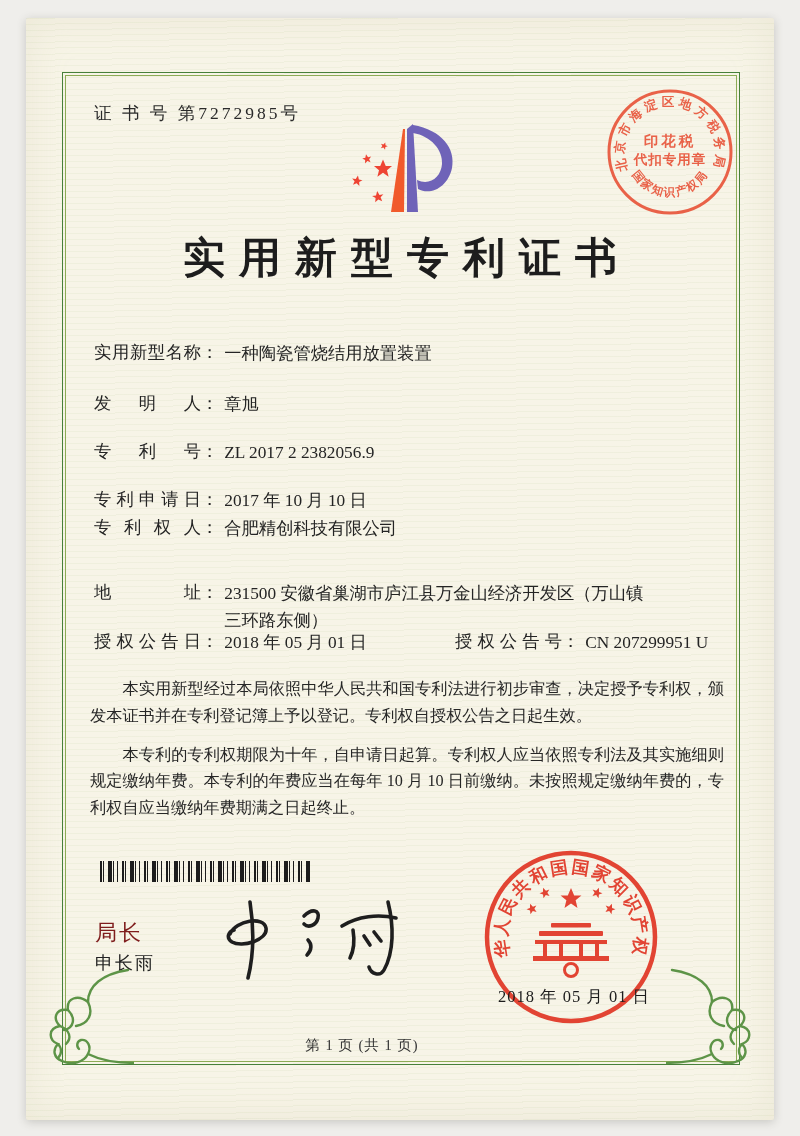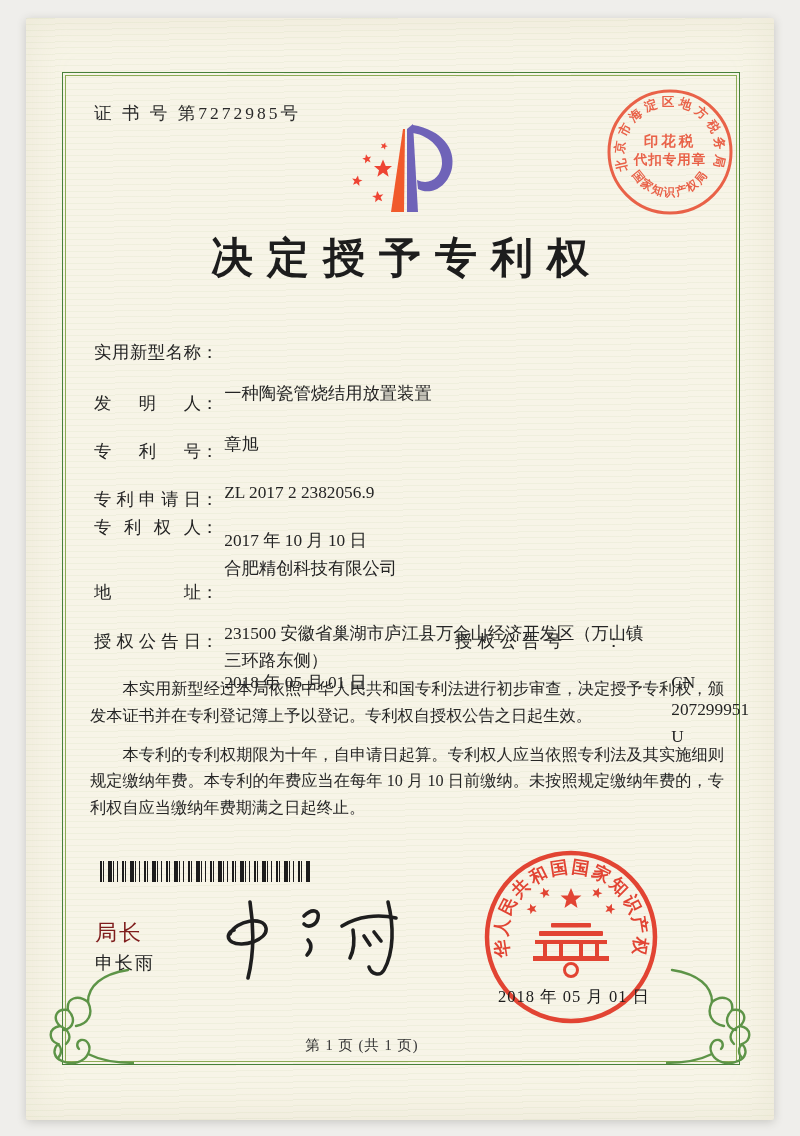--- a/index.html
+++ b/index.html
@@ -44,26 +44,26 @@
     position:absolute;left:0;top:230px;width:800px;text-align:center;
     font-size:42px;font-weight:700;color:#1d1d1d;letter-spacing:14px;text-indent:14px;z-index:2;
   }
   
   .field{position:absolute;left:94px;font-size:17.3px;color:#242424;z-index:2;display:flex;}
   .field .lab{
     display:inline-block;width:107px;text-align:justify;text-align-last:justify;
     flex:0 0 107px;
   }
   .field .colon{flex:0 0 auto;}
-  .field .val{margin-left:6px;line-height:27px;margin-top:40px;}
+  .field .val{margin-left:6px;line-height:27px;}
   .field.addr .val{max-width:434px;}
   .f1{top:340px;} .f2{top:391px;} .f3{top:439px;} .f4{top:487px;}
   .f5{top:515px;} .f6{top:580px;} .f7{top:629px;width:660px;}
   .f7 .pair{display:flex;}
-  .f7 .pair.right{position:absolute;left:361px;top:0;gap:43px;}
+  .f7 .pair.right{position:absolute;left:361px;top:0;}
   
   .body-text{
     position:absolute;left:78px;top:664px;width:658px;z-index:2;
     font-size:16.2px;line-height:26.8px;color:#262626;text-align:justify;
   }
   .body-text p{margin:12px;text-indent:2em;}
   
   .barcode{
     position:absolute;left:100px;top:861px;width:210px;height:21px;z-index:2;
     background:
@@ -148,21 +148,21 @@
     <path transform="translate(23,65) scale(0.55) rotate(10)" fill="#ee4433" d="M0,-10 L2.9,-3.1 L9.5,-3.1 L4.2,1.2 L5.9,8.1 L0,4 L-5.9,8.1 L-4.2,1.2 L-9.5,-3.1 L-2.9,-3.1 Z"></path>
     <path transform="translate(44,81) scale(0.6) rotate(-8)" fill="#ee4433" d="M0,-10 L2.9,-3.1 L9.5,-3.1 L4.2,1.2 L5.9,8.1 L0,4 L-5.9,8.1 L-4.2,1.2 L-9.5,-3.1 L-2.9,-3.1 Z"></path>
   </g>
   <path fill="#f15a2b" d="M69,13 L71,13 L70,96 L57,96 Z"></path>
   <g fill="#6f63b8">
     <path d="M73,13 L79,8 L84,96 L73,96 Z"></path>
     <path d="M79,9 C108,14 122,33 118,52 C114,71 97,80 84,73 L83,64 C96,70 107,61 108,48 C109,34 97,20 79,17 Z"></path>
   </g>
 </svg>
 
-<div class="title">决定授予专利权</div>
+<div class="title">实用新型专利证书</div>
 
 <div class="field f1">
   <span class="lab">实用新型名称</span>
     <span class="colon">：</span>
   <span class="val">一种陶瓷管烧结用放置装置</span>
 </div>
 <div class="field f2">
   <span class="lab">发明人</span>
     <span class="colon">：</span>
   <span class="val">章旭</span>

